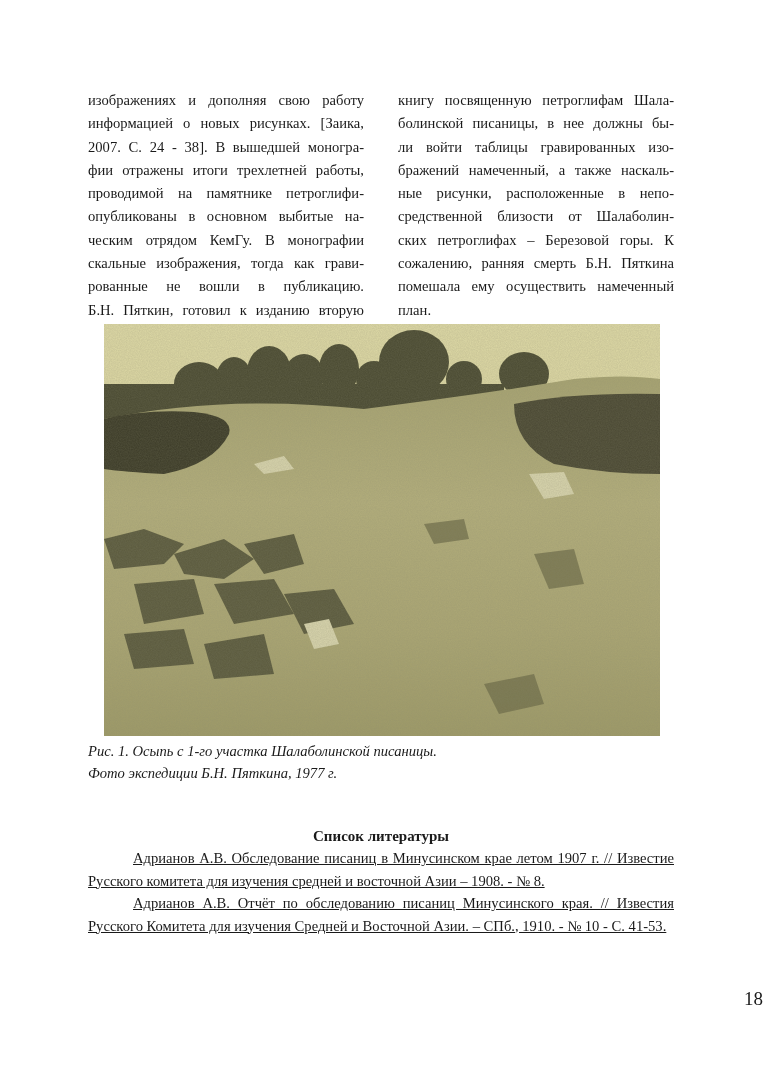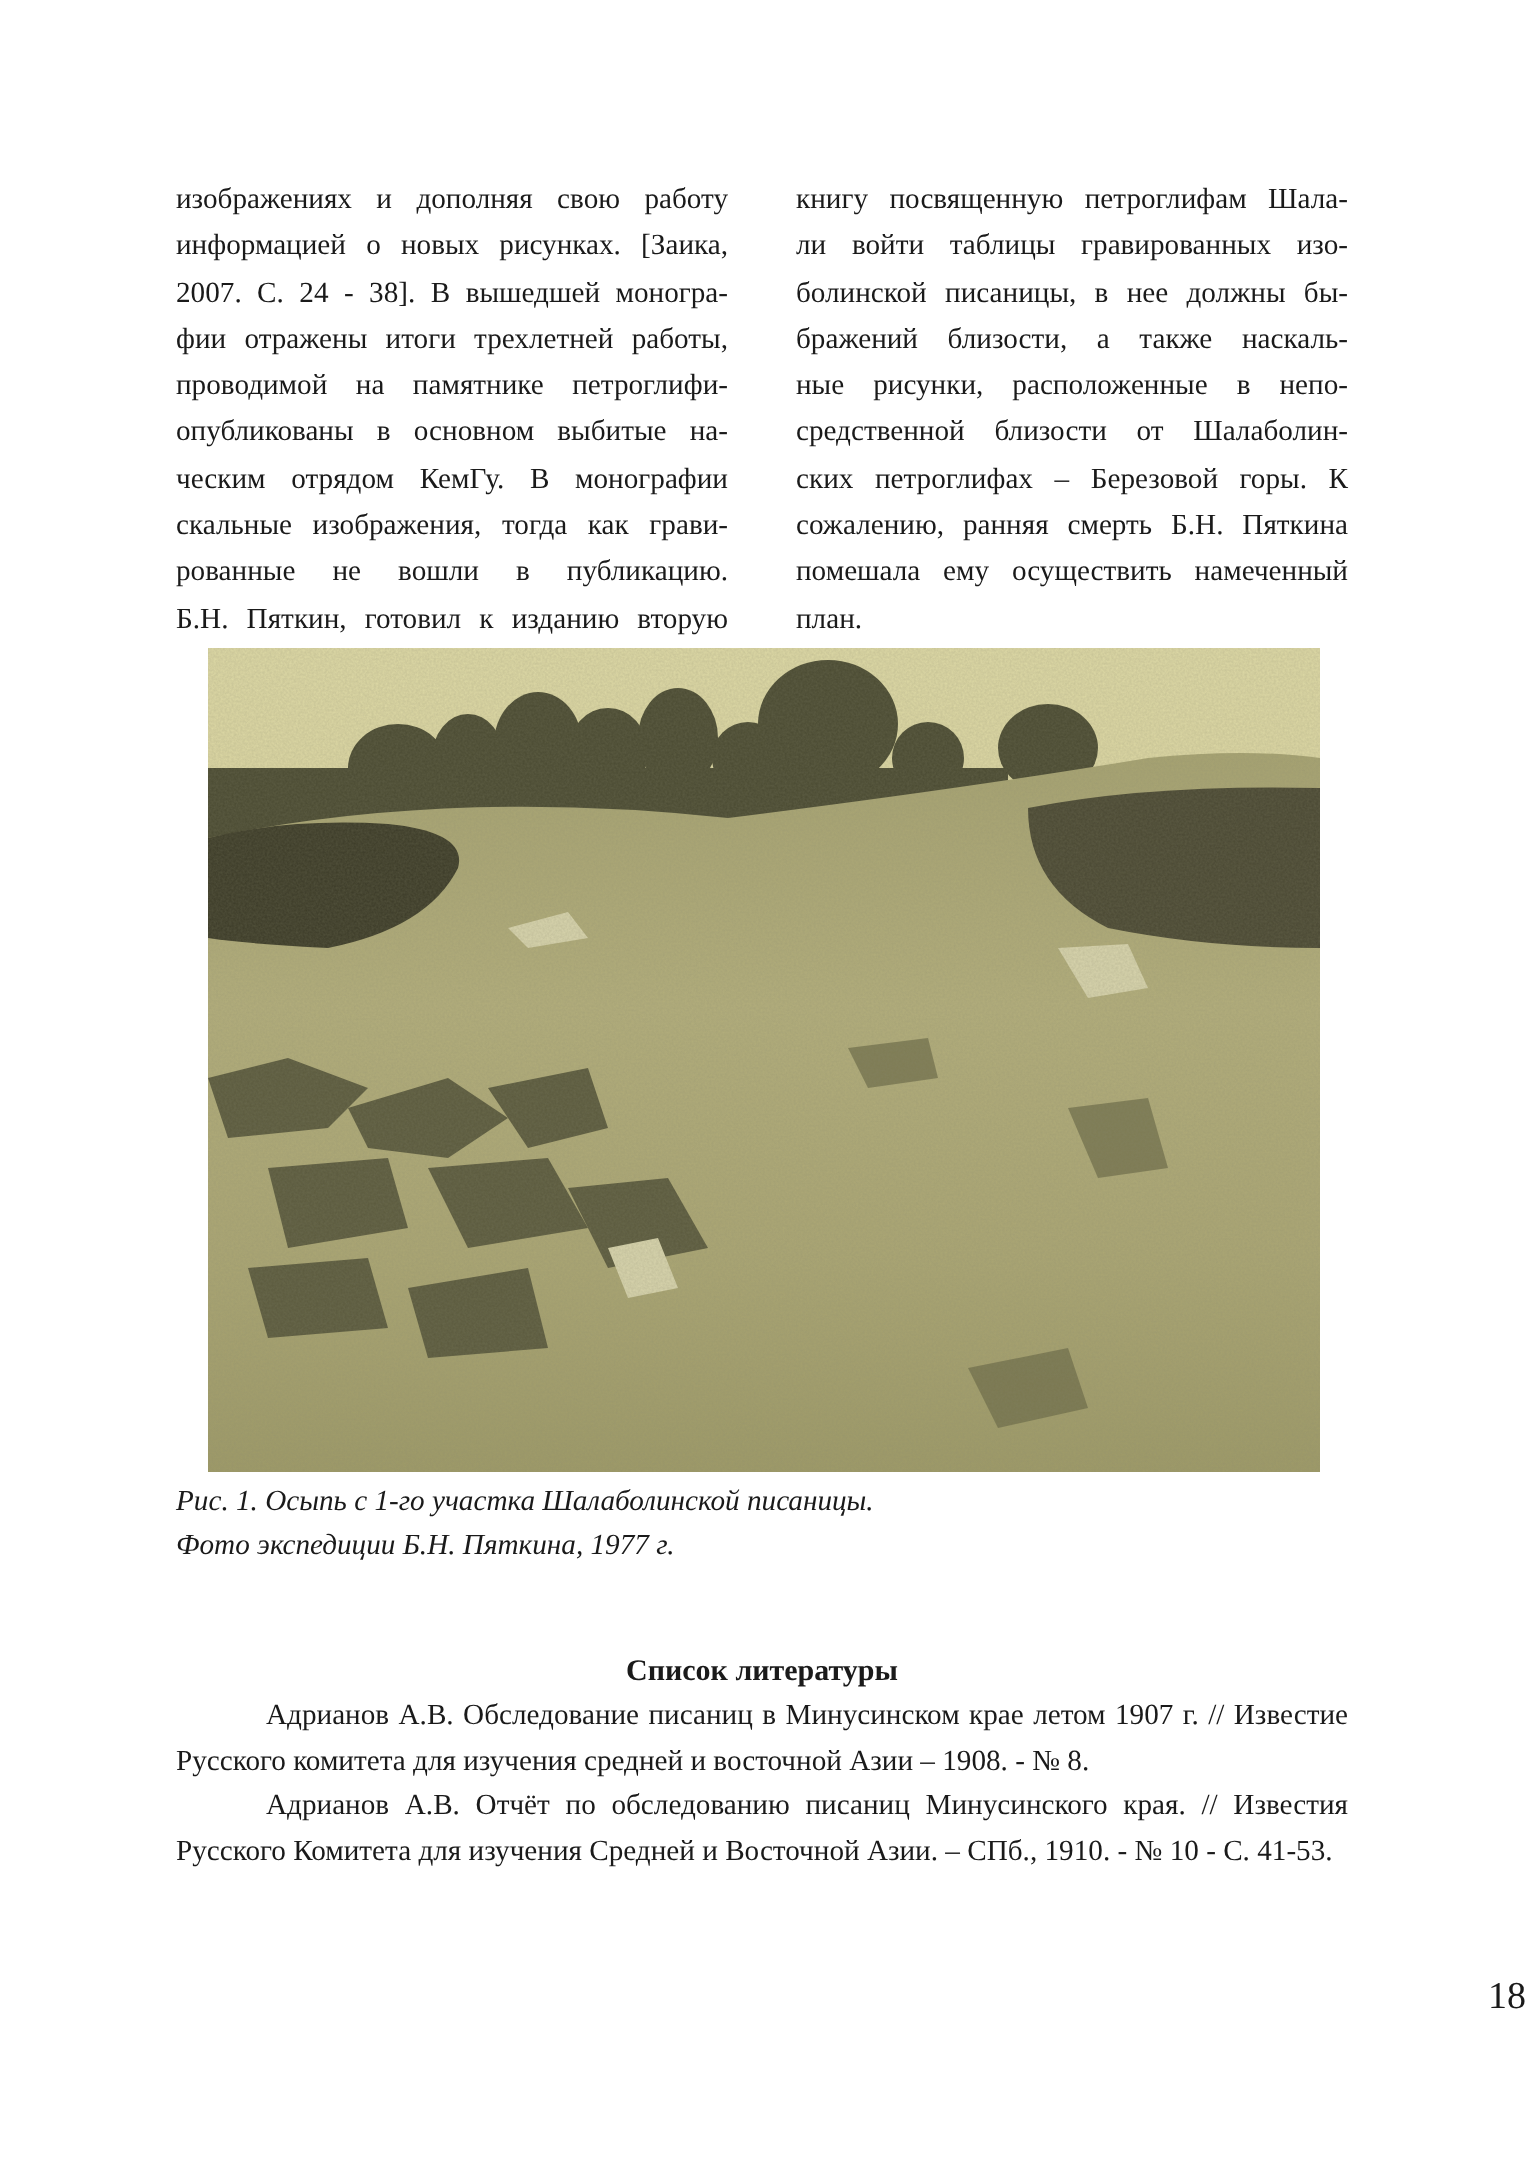--- a/index.html
+++ b/index.html
@@ -79,20 +79,21 @@
       font-size: 15px;
       line-height: 22px;
     }
     .biblio {
       position: absolute;
       left: 88px;
       top: 847px;
       width: 586px;
       font-size: 14.6px;
       line-height: 22.5px;
+      text-decoration: underline;
     }
     .biblio .entry {
       margin: 0;
       text-indent: 45px;
       text-align: justify;
     }
     .page-number {
       position: absolute;
       left: 0;
       top: 988px;
@@ -114,23 +115,23 @@
       <span class="line">фии отражены итоги трехлетней работы,</span>
       <span class="line">проводимой на памятнике петроглифи-</span>
       <span class="line">опубликованы  в основном выбитые на-</span>
       <span class="line">ческим отрядом КемГу. В монографии</span>
       <span class="line">скальные изображения, тогда как грави-</span>
       <span class="line">рованные   не вошли в публикацию.</span>
       <span class="line">Б.Н. Пяткин, готовил к изданию вторую</span>
     </div>
     <div class="col">
       <span class="line">книгу посвященную петроглифам Шала-</span>
+      <span class="line">болинской писаницы, в нее должны бы-</span>
       <span class="line">ли войти таблицы гравированных изо-</span>
-      <span class="line">болинской писаницы, в нее должны бы-</span>
-      <span class="line">бражений близости, а также наскаль-</span>
+      <span class="line">бражений намеченный, а также наскаль-</span>
       <span class="line">ные рисунки, расположенные в непо-</span>
       <span class="line">средственной близости от Шалаболин-</span>
       <span class="line">ских петроглифах – Березовой горы. К</span>
       <span class="line">сожалению, ранняя смерть Б.Н. Пяткина</span>
       <span class="line">помешала  ему осуществить намеченный</span>
       <span class="line last">план.</span>
     </div>
   </div>
 
   <div class="figure" title="Black-and-white (sepia-toned) photograph of a rocky scree slope with flat slate stones in the foreground and a line of pine trees on the ridge against a pale sky">

